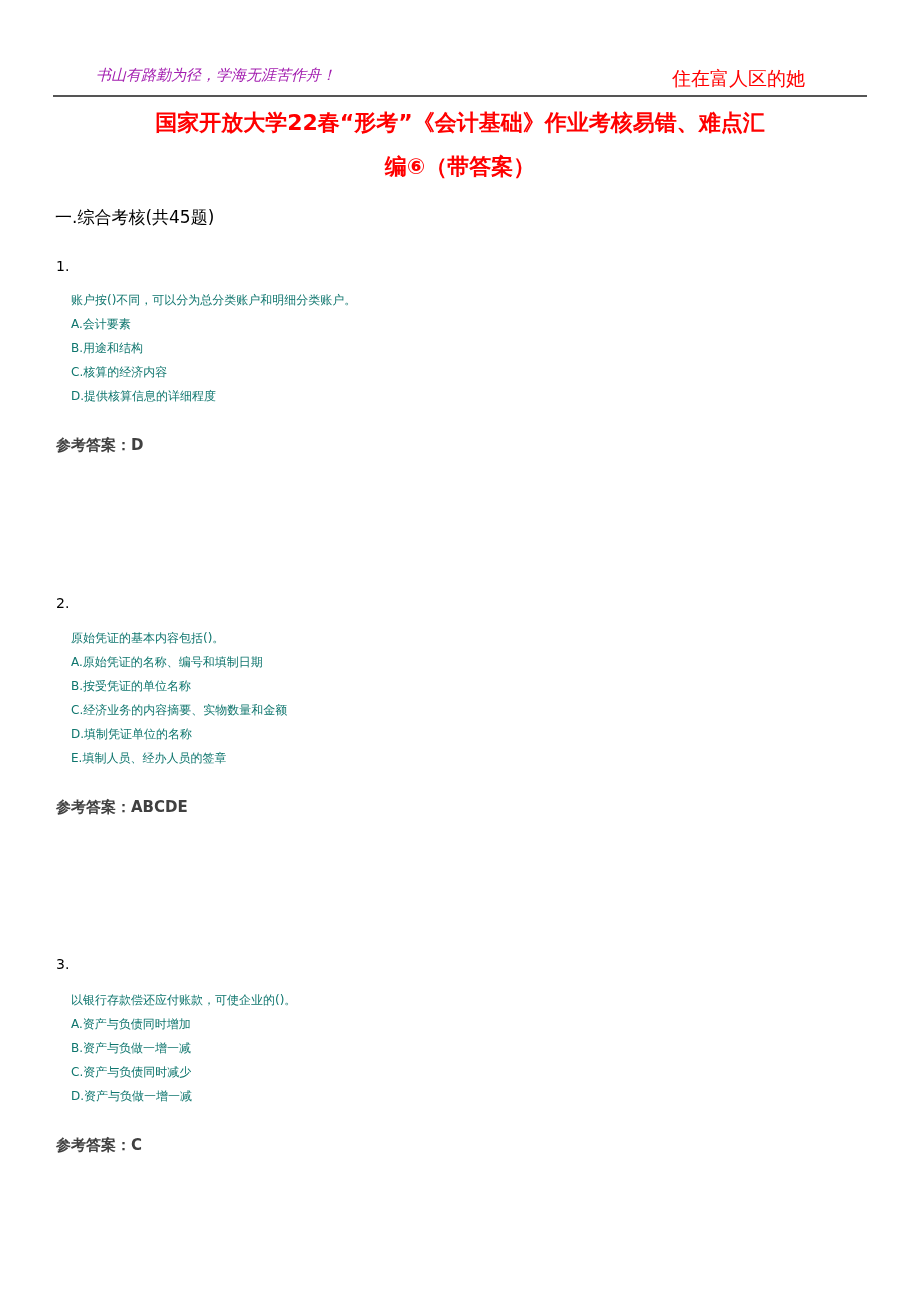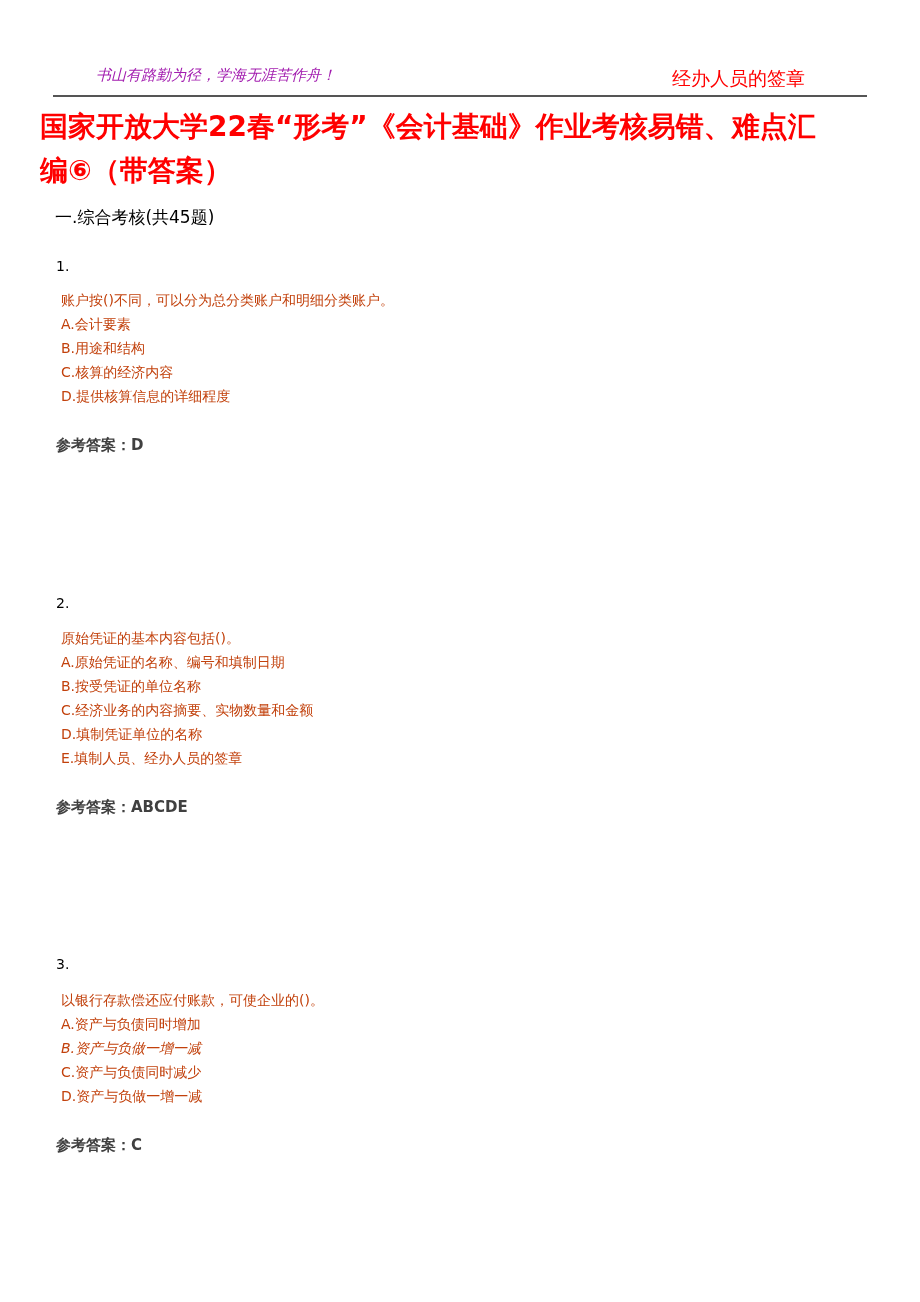--- a/index.html
+++ b/index.html
@@ -38,22 +38,22 @@
       left: 53px;
       top: 95px;
       width: 814px;
       height: 2px;
       background: #555555;
     }
     .doc-title {
       position: absolute;
       left: 40px;
       width: 840px;
-      text-align: left;
-      font-size: 28px;
+      text-align: center;
+      font-size: 22px;
       font-weight: bold;
       color: #ff0000;
       white-space: nowrap;
     }
     .doc-title.line1 { top: 108px; }
     .doc-title.line2 { top: 152px; }
     .section-heading {
       position: absolute;
       left: 55px;
       top: 206px;
@@ -62,40 +62,40 @@
       white-space: nowrap;
     }
     .q-num {
       position: absolute;
       left: 56px;
       font-size: 14px;
       color: #000000;
     }
     .q-text, .q-option {
       position: absolute;
-      left: 61px;
-      font-size: 14px;
-      color: #c2410c;
+      left: 71px;
+      font-size: 12px;
+      color: #0f766e;
       white-space: nowrap;
       line-height: 20px;
     }
     .q-answer {
       position: absolute;
       left: 56px;
       font-size: 15px;
       font-weight: bold;
       color: #404040;
       white-space: nowrap;
     }
   </style>
 </head>
 <body>
 
 <div class="header-left">书山有路勤为径，学海无涯苦作舟！</div>
-<div class="header-right">经办人员的签章</div>
+<div class="header-right">住在富人区的她</div>
 <div class="header-rule"></div>
 
 <div class="doc-title line1">国家开放大学22春“形考”《会计基础》作业考核易错、难点汇</div>
 <div class="doc-title line2">编⑥（带答案）</div>
 
 <div class="section-heading">一.综合考核(共45题)</div>
 
 <div>
   <div class="q-num" style="top:258px;">1.</div>
   <div class="q-text" style="top:290px;">账户按()不同，可以分为总分类账户和明细分类账户。</div>
@@ -114,17 +114,17 @@
   <div class="q-option" style="top:700px;">C.经济业务的内容摘要、实物数量和金额</div>
   <div class="q-option" style="top:724px;">D.填制凭证单位的名称</div>
   <div class="q-option" style="top:748px;">E.填制人员、经办人员的签章</div>
   <div class="q-answer" style="top:798px;">参考答案：ABCDE</div>
 </div>
 
 <div>
   <div class="q-num" style="top:956px;">3.</div>
   <div class="q-text" style="top:990px;">以银行存款偿还应付账款，可使企业的()。</div>
   <div class="q-option" style="top:1014px;">A.资产与负债同时增加</div>
-  <div class="q-option" style="top:1038px;font-style:italic;">B.资产与负做一增一减</div>
+  <div class="q-option" style="top:1038px;">B.资产与负做一增一减</div>
   <div class="q-option" style="top:1062px;">C.资产与负债同时减少</div>
   <div class="q-option" style="top:1086px;">D.资产与负做一增一减</div>
   <div class="q-answer" style="top:1136px;">参考答案：C</div>
 </div>
 
 </body></html>

